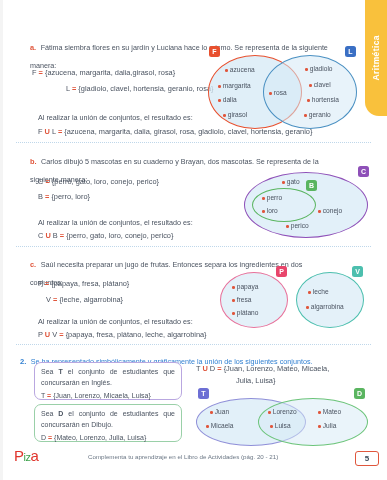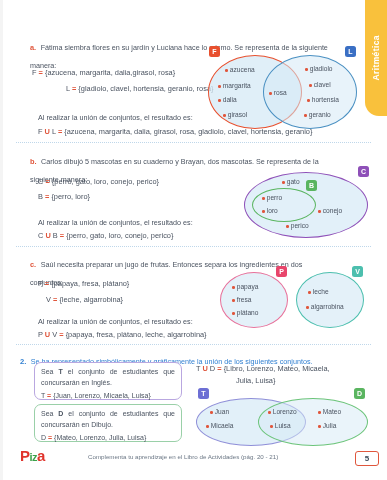--- a/index.html
+++ b/index.html
@@ -55,21 +55,21 @@
   }
 
   
   .stbox{
     position:absolute;border:1px solid #9ad0a8;border-radius:7px;
     background:#fff;padding:4px 6px;box-sizing:border-box;
   }
   .stbox.violet{border-color:#b9a7e0;}
   .stbox p{margin:0;font-size:7px;line-height:1.5;color:#4a5360;text-align:justify;}
   .logo{
-    position:absolute;left:20px;bottom:16px;font-size:15px;font-weight:bold;
+    position:absolute;left:14px;bottom:16px;font-size:15px;font-weight:normal;
     color:#e0342c;letter-spacing:-0.5px;
   }
   .logo .mid{color:#3ba14a;font-size:11px;}
   .footer-text{
     position:absolute;left:88px;bottom:20px;font-size:6.2px;color:#6b7785;
   }
   .pagebox{
     position:absolute;right:8px;bottom:14px;width:22px;height:13px;
     border:1px solid #e0563c;border-radius:3px;
     display:flex;align-items:center;justify-content:center;
@@ -251,21 +251,21 @@
       <span class="eq">=</span>
       <span>{Mateo, Lorenzo, Julia, Luisa}</span>
     </p>
   </div>
 
   <div class="sec setline" style="left:196px;top:364px;">
     <span>T</span>
     <span class="uni">U</span>
     <span>D</span>
     <span class="eq">=</span>
-    <span>{Libro, Lorenzo, Mateo, Micaela,</span>
+    <span>{Juan, Lorenzo, Mateo, Micaela,</span>
   </div>
   <div class="sec setline" style="left:236px;top:376px;">Julia, Luisa}</div>
 
   <div class="sec" style="left:190px;top:388px;width:185px;height:58px;">
     <div class="ell" style="left:6px;top:10px;width:108px;height:46px;border:1px solid #8f8fd8;background:rgba(214,234,246,.7);"></div>
     <div class="ell" style="left:68px;top:10px;width:108px;height:46px;border:1px solid #6cc47a;background:rgba(214,234,246,.5);"></div>
     <div class="tagbox" style="left:8px;top:0px;background:#6d6fd4;">
         <span>T</span>
       </div>
     <div class="tagbox" style="left:164px;top:0px;background:#5ab560;">

